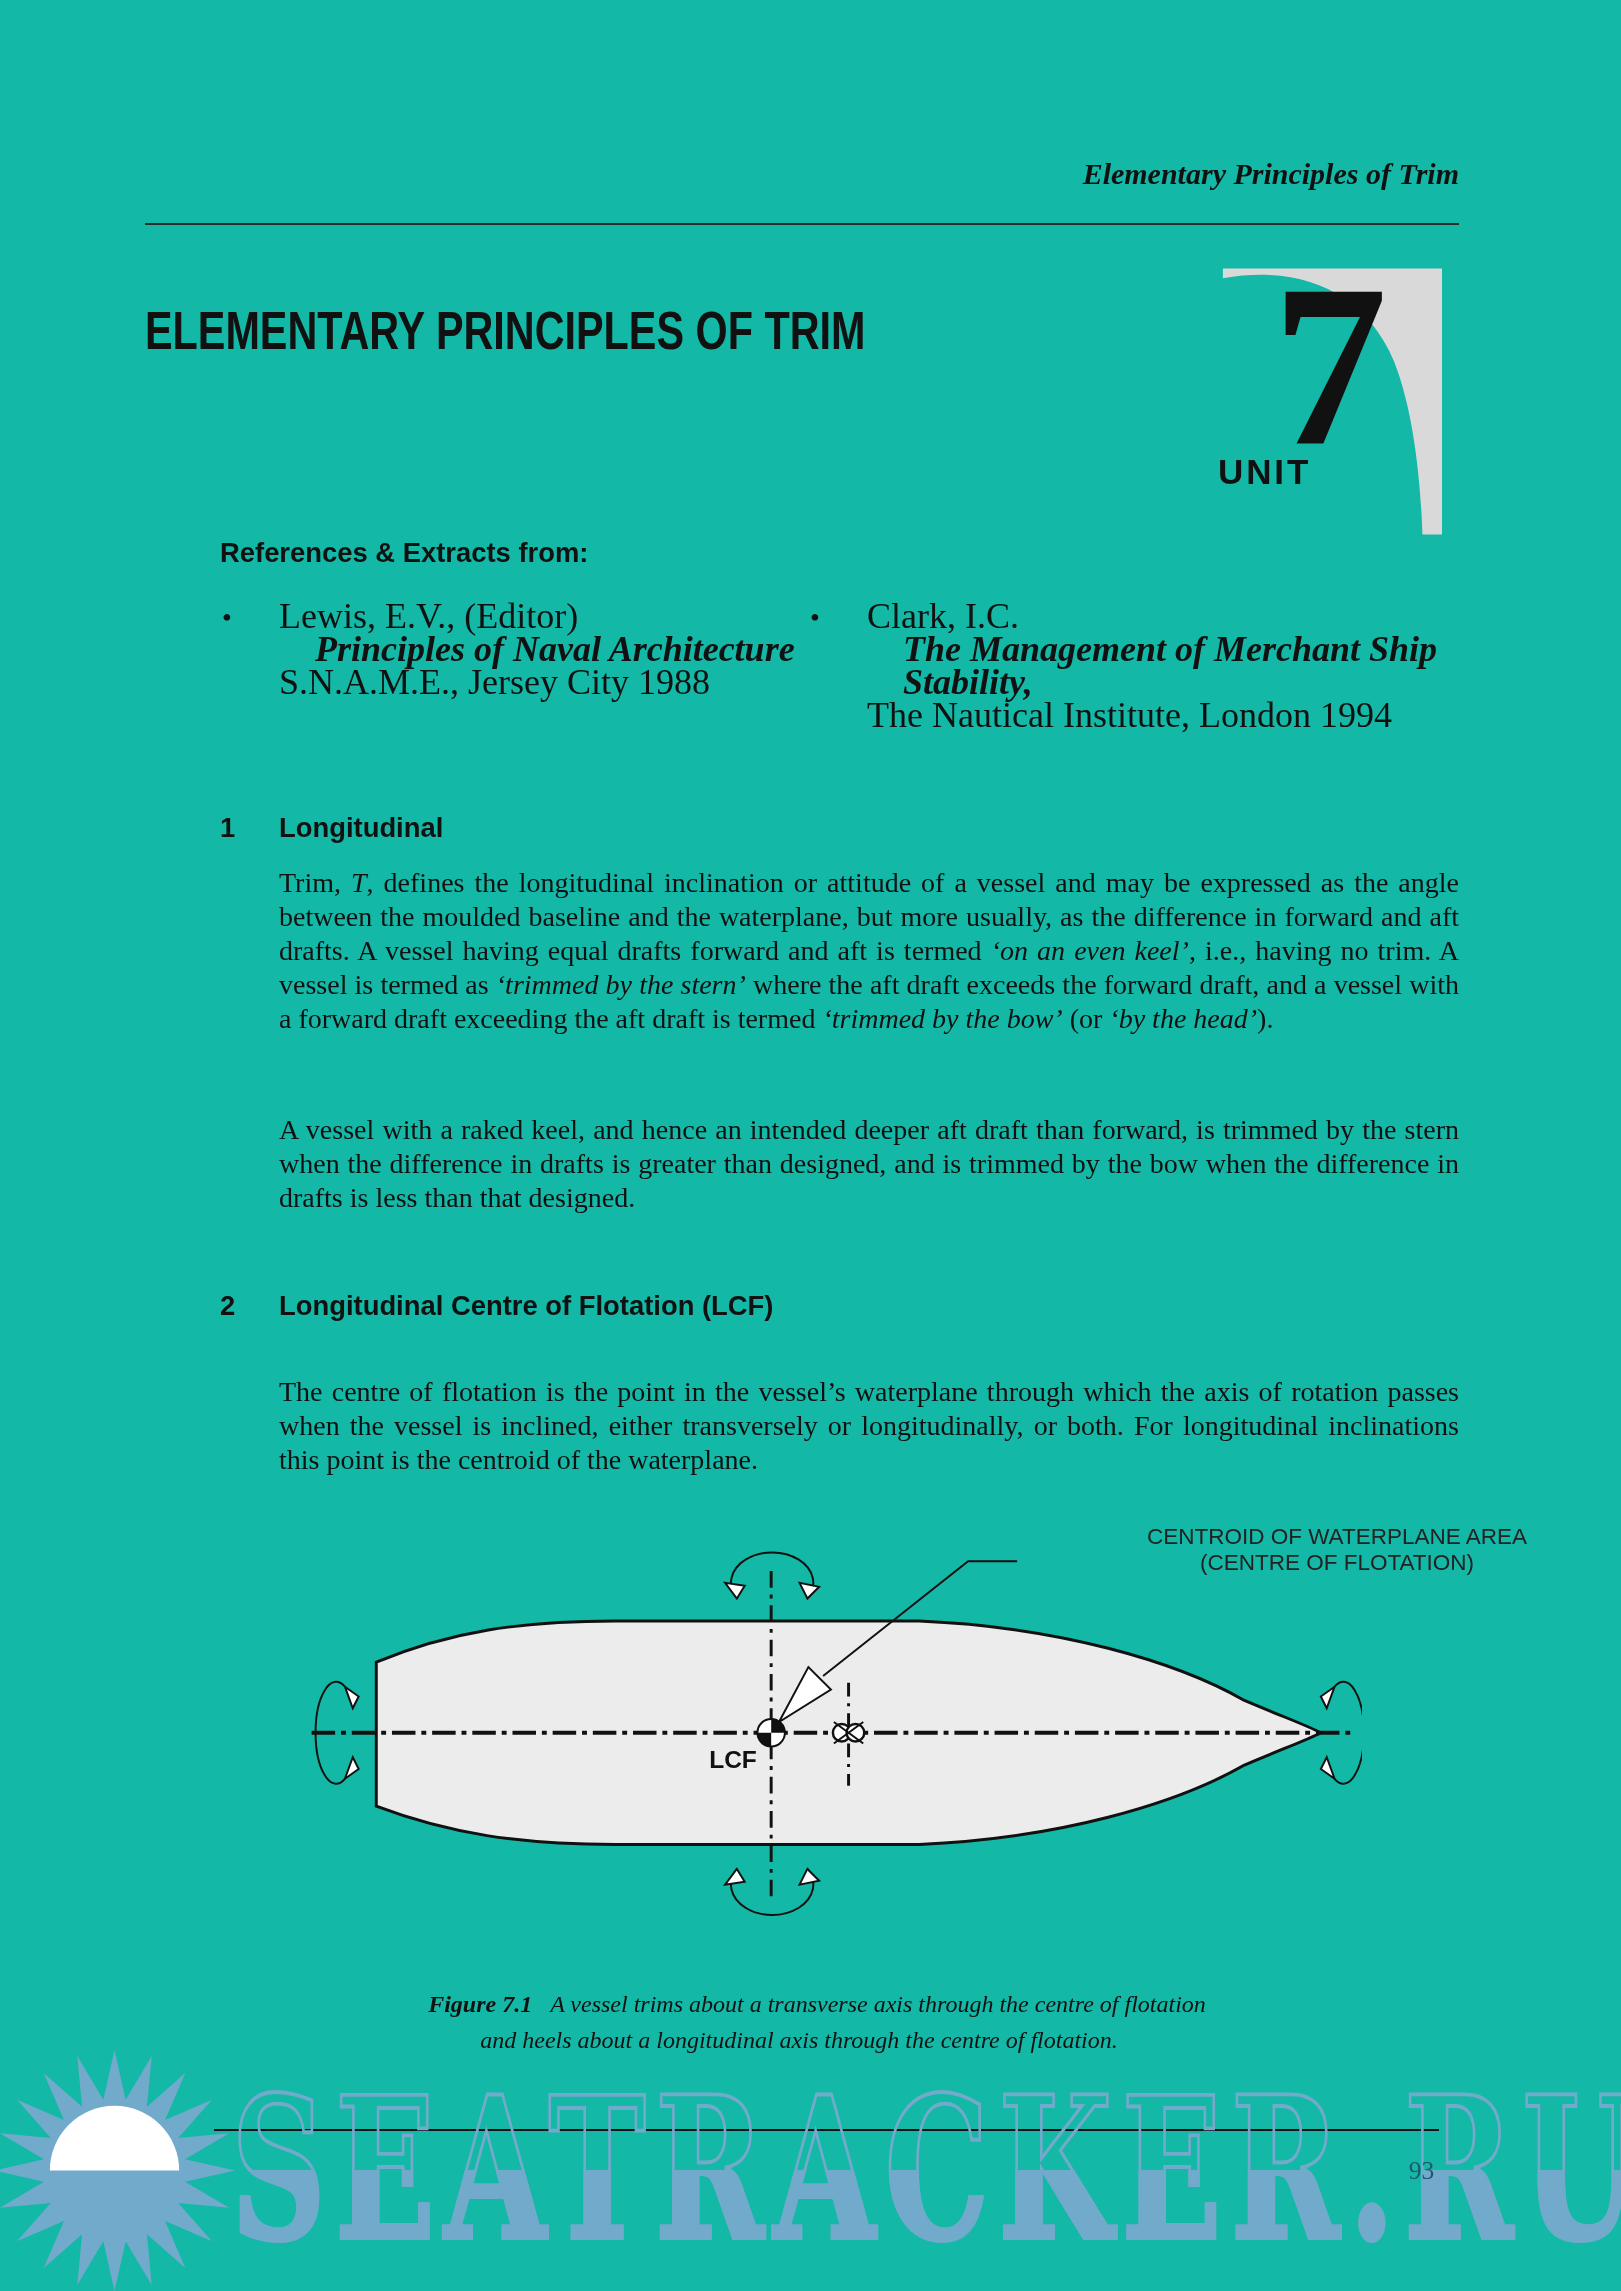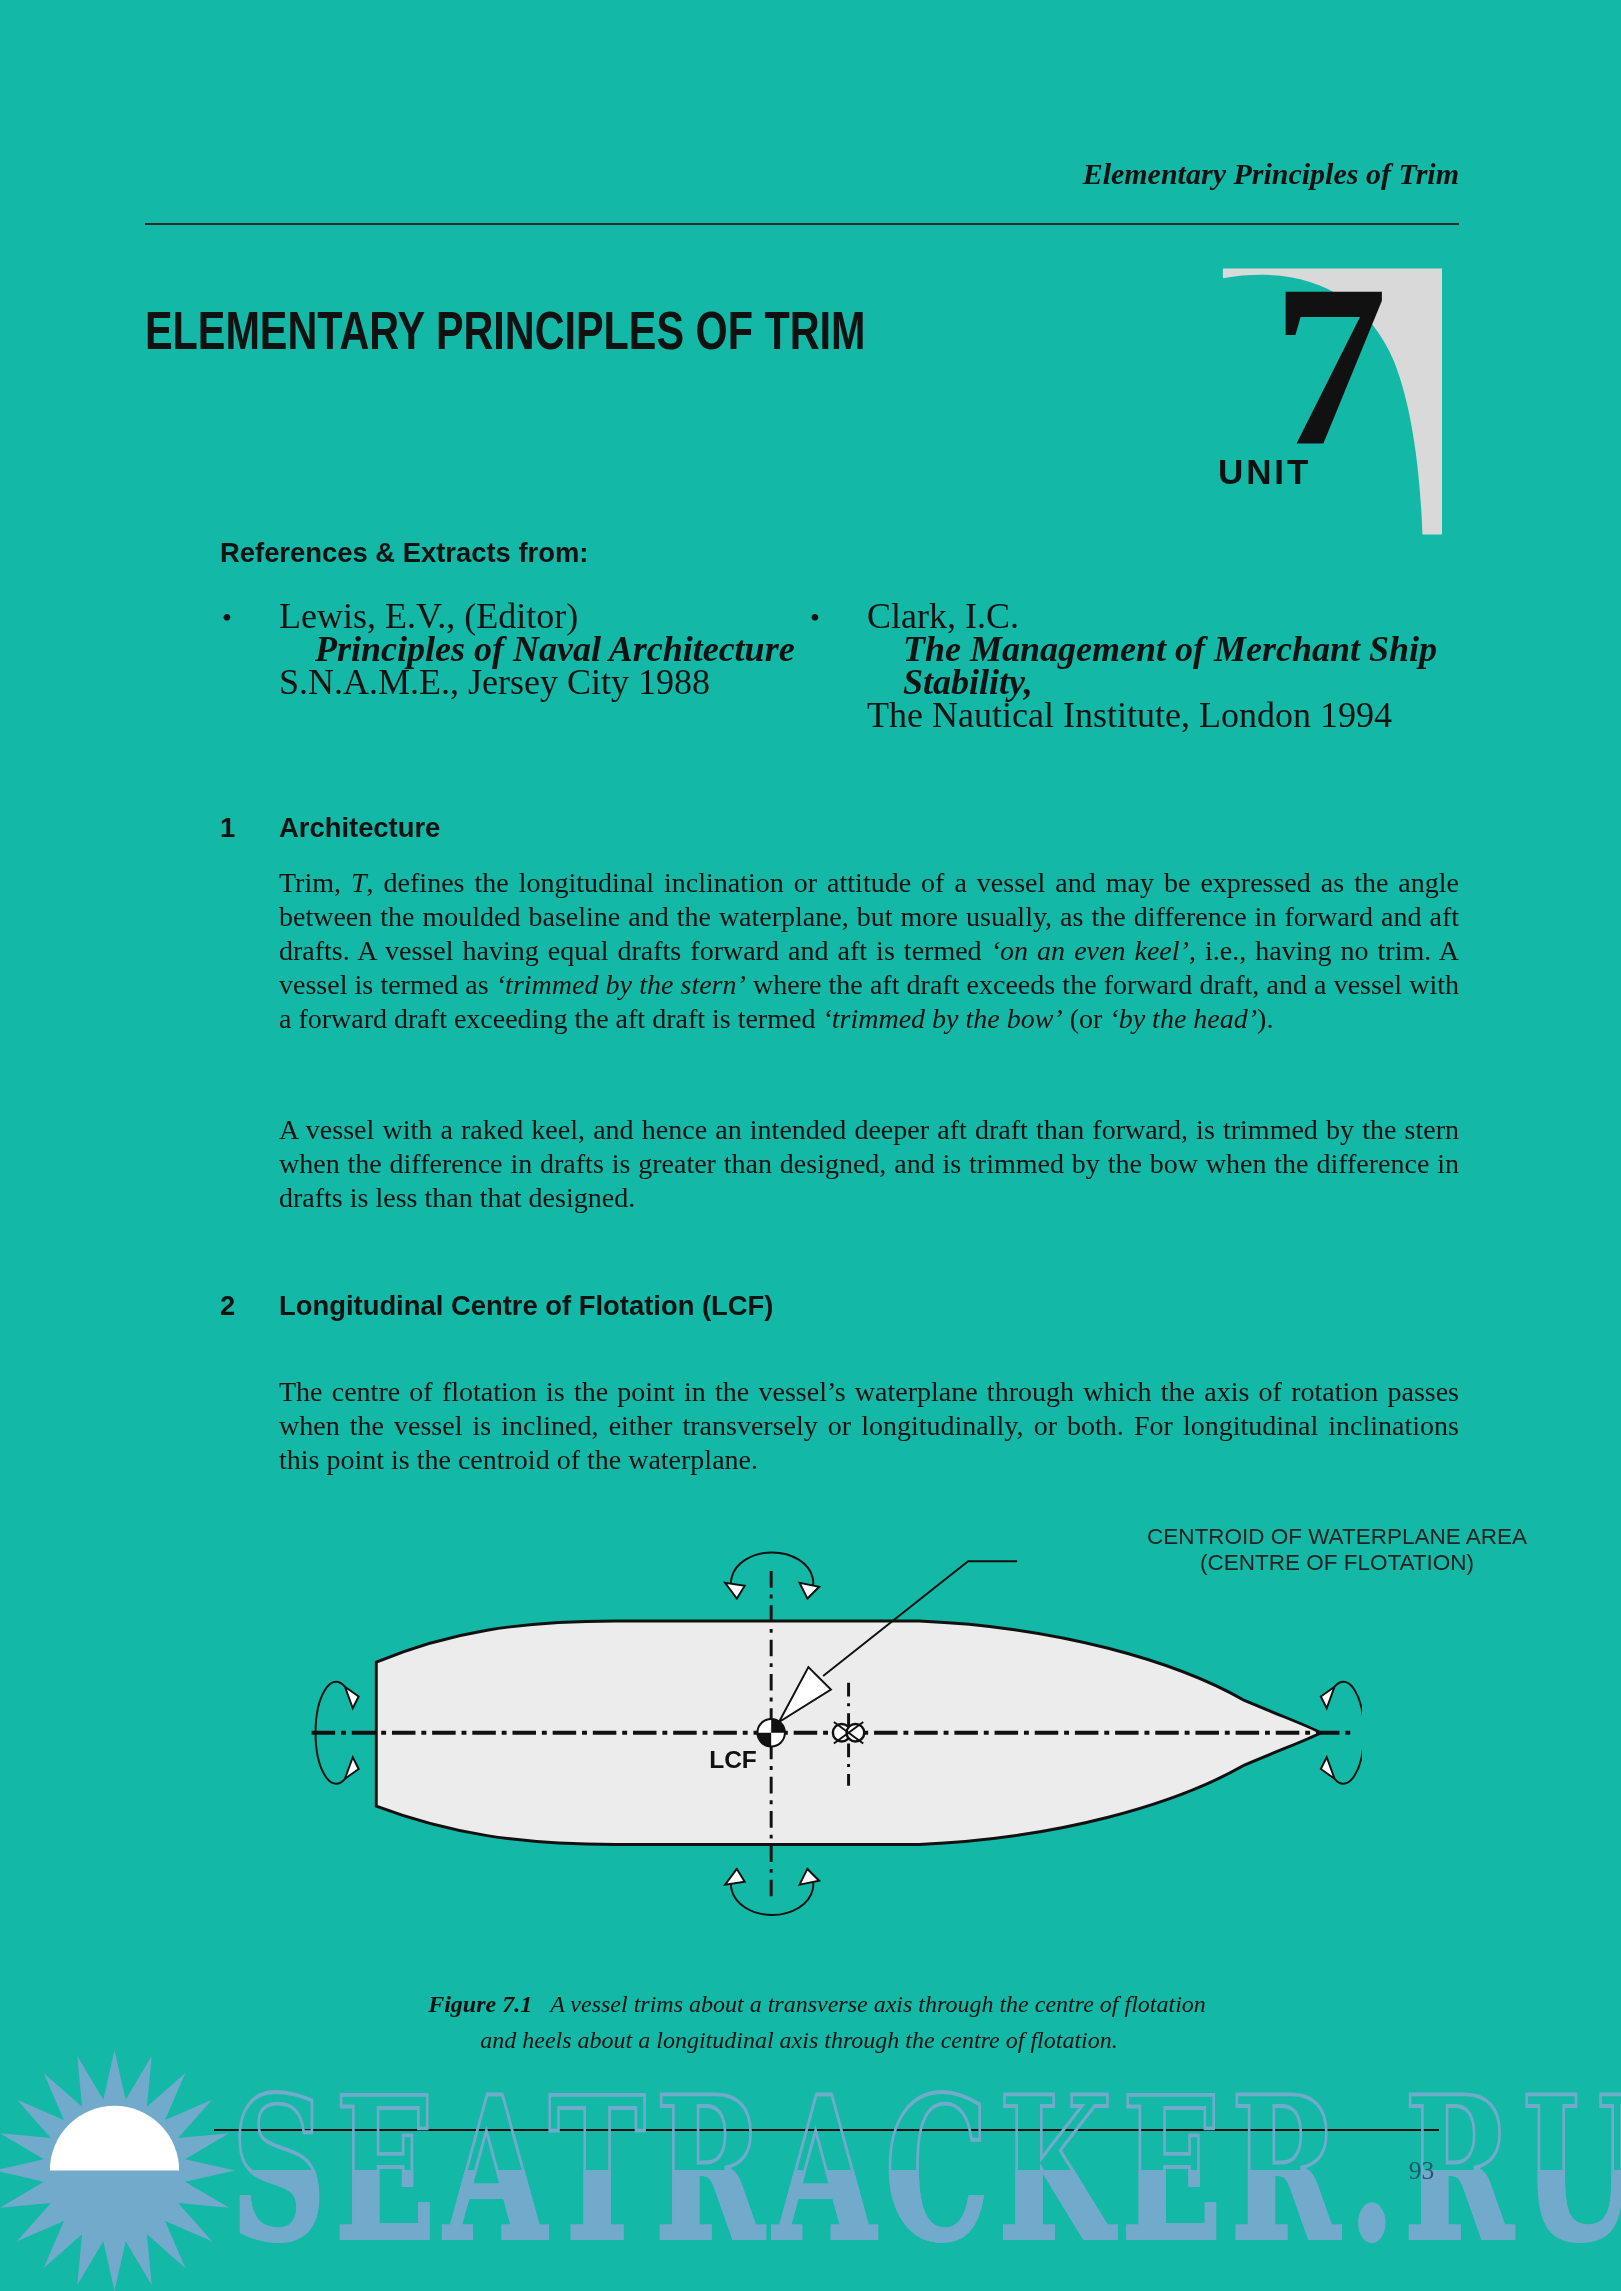--- a/index.html
+++ b/index.html
@@ -101,21 +101,21 @@
   </div>
 
   <div class="abs bullet" style="left:810px;top:602px;">•</div>
   <div class="abs ref-col" style="left:867px;top:600px;width:608px;">
     <div>Clark, I.C.</div>
     <div class="bi">The Management of Merchant Ship Stability,</div>
     <div>The Nautical Institute,  London  1994</div>
   </div>
 
   <div class="abs h-sans" style="left:220px;top:812px;">1</div>
-  <div class="abs h-sans" style="left:279px;top:812px;">Architecture</div>
+  <div class="abs h-sans" style="left:279px;top:812px;">Longitudinal</div>
 
   <div class="abs para" style="top:866px;"><span>Trim, </span><span class="it">T</span><span>, defines the longitudinal inclination or attitude of a vessel and may be expressed as the angle between the moulded baseline and the waterplane, but more usually, as the difference in forward and aft drafts.  A vessel having equal drafts forward and aft is termed </span><span class="it">‘on an even keel’</span><span>, i.e., having no trim.  A vessel is termed as </span><span class="it">‘trimmed by the stern’</span><span> where the aft draft exceeds the forward draft, and a vessel with a forward draft exceeding the aft draft is termed </span><span class="it">‘trimmed by the bow’</span><span> (or </span><span class="it">‘by the head’</span><span>).</span></div>
 
   <div class="abs para" style="top:1113px;">A vessel with a raked keel, and hence an intended deeper aft draft than forward, is trimmed by the stern when the difference in drafts is greater than designed, and is trimmed by the bow when the difference in drafts is less than that designed.</div>
 
   <div class="abs h-sans" style="left:220px;top:1290px;">2</div>
   <div class="abs h-sans" style="left:279px;top:1290px;">Longitudinal Centre of Flotation  (LCF)</div>
 
   <div class="abs para" style="top:1375px;">The centre of flotation is the point in the vessel’s waterplane through which the axis of rotation passes when the vessel is inclined, either transversely or longitudinally, or both.  For longitudinal inclinations this point is the centroid of the waterplane.</div>
 

